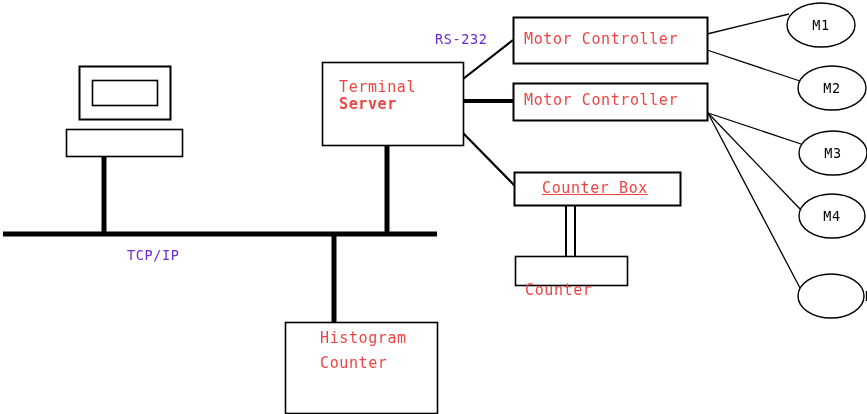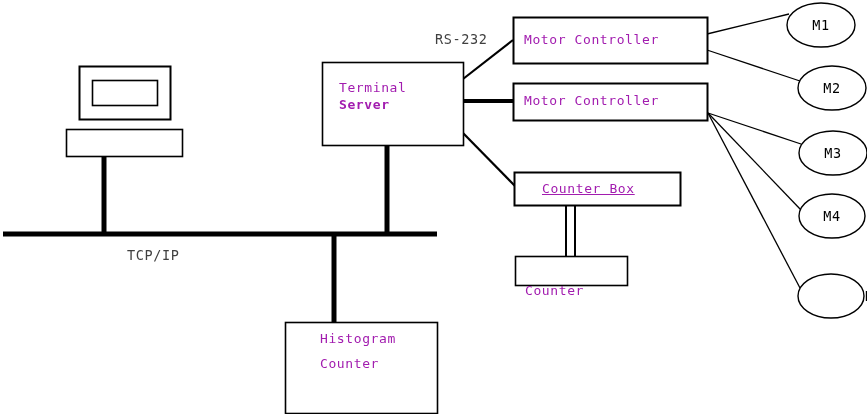--- a/index.html
+++ b/index.html
@@ -17,31 +17,31 @@
   }
   #diagram-svg {
     position: absolute;
     left: 0;
     top: 0;
     width: 867px;
     height: 414px;
   }
   .node-label {
     position: absolute;
-    color: #a21caf;
+    color: #ef4444;
     font-family: "DejaVu Sans Mono", "Liberation Mono", monospace;
-    font-size: 13px;
+    font-size: 15px;
     line-height: 17px;
     letter-spacing: 0.6px;
     white-space: pre;
     pointer-events: none;
   }
   .free-label {
     position: absolute;
-    color: #404040;
+    color: #6d28d9;
     font-family: "DejaVu Sans Mono", "Liberation Mono", monospace;
     font-size: 13.5px;
     line-height: 17px;
     letter-spacing: 0.6px;
     white-space: pre;
   }
   .ellipse-label {
     position: absolute;
     color: #000000;
     font-family: "DejaVu Sans Mono", "Liberation Mono", monospace;

